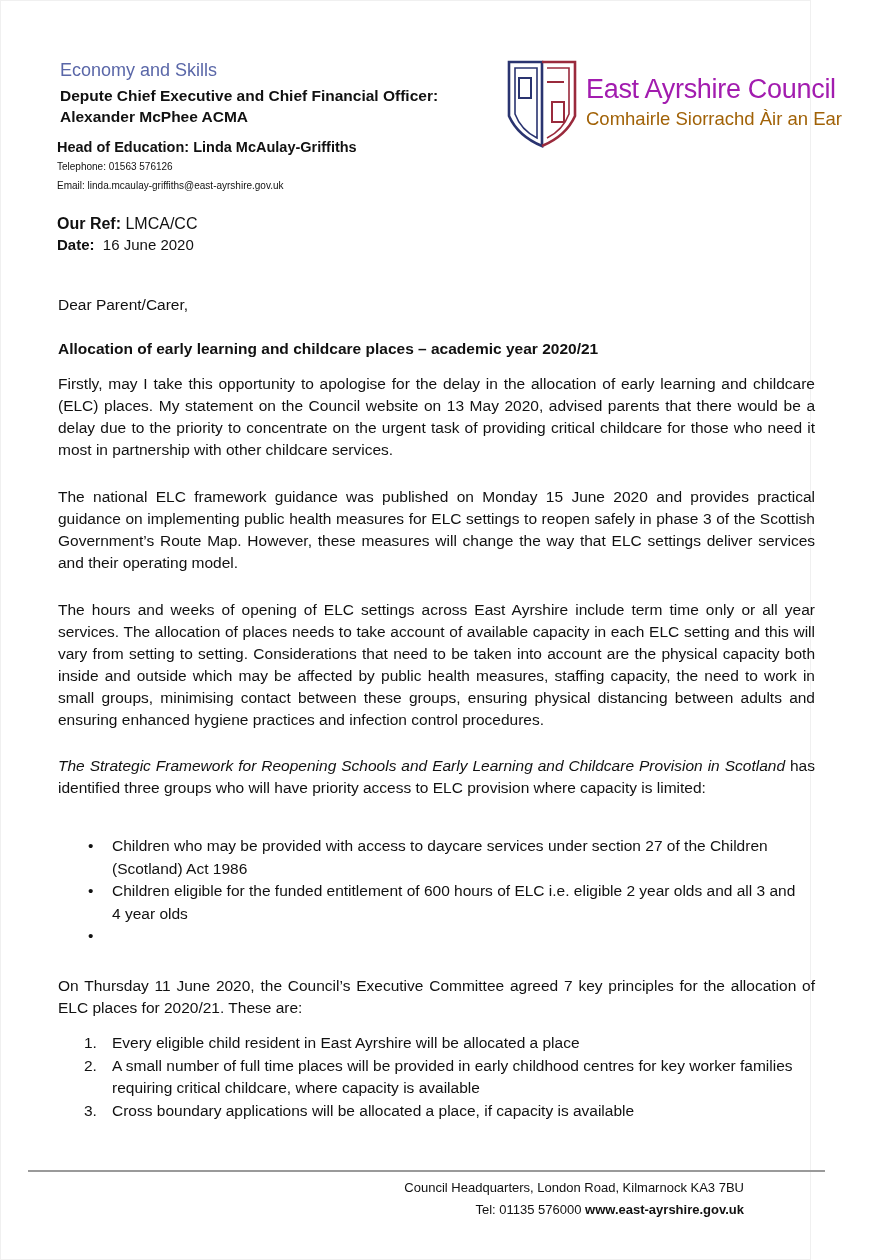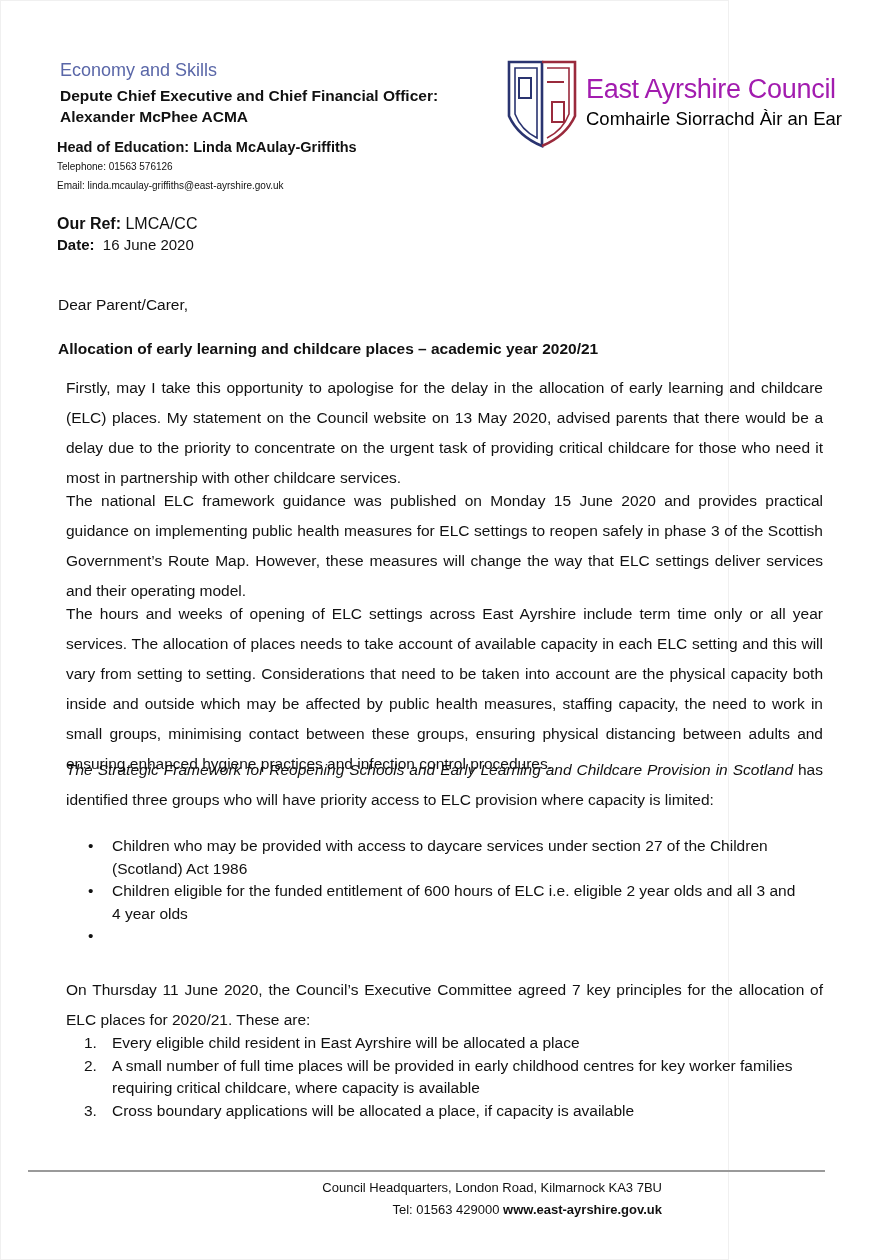--- a/index.html
+++ b/index.html
@@ -1,25 +1,25 @@
 <!DOCTYPE html>
 <html><head>
 <meta charset="utf-8">
 <style>
   html, body { margin:0; padding:0; background:#ffffff; }
   body { width:893px; height:1260px; position:relative; overflow:hidden; font-family:"Liberation Sans", sans-serif; color:#111; }
-  .page { position:absolute; left:0; top:0; width:729px; height:1260px; background:#fff; box-shadow: inset 0 0 0 1px #f0f0f0; }
+  .page { position:absolute; left:0; top:0; width:811px; height:1260px; background:#fff; box-shadow: inset 0 0 0 1px #f0f0f0; }
   .dept { position:absolute; left:60px; top:60px; font-size:18px; color:#5a67a8; }
   .hdr-bold { position:absolute; left:60px; font-size:15.5px; font-weight:bold; }
   .hdr-small { position:absolute; left:57px; font-size:10px; }
   .hdr-small b { font-weight:bold; }
   .logo { position:absolute; left:506px; top:58px; width:330px; height:95px; }
   .logo-title { position:absolute; left:80px; top:16px; font-size:27px; color:#a21caf; letter-spacing:-0.3px; white-space:nowrap; }
-  .logo-sub { position:absolute; left:80px; top:50px; font-size:18.5px; color:#000000; white-space:nowrap; }
-  .body-text { position:absolute; left:66px; width:757px; font-family:"Liberation Sans Narrow","Liberation Sans", sans-serif; font-size:15.5px; line-height:30px; text-align:justify; }
+  .logo-sub { position:absolute; left:80px; top:50px; font-size:18.5px; color:#a16207; white-space:nowrap; }
+  .body-text { position:absolute; left:58px; width:757px; font-family:"Liberation Sans Narrow","Liberation Sans", sans-serif; font-size:15.5px; line-height:22px; text-align:justify; }
   .salutation { position:absolute; left:58px; top:296px; font-size:15.5px; }
   .subject { position:absolute; left:58px; top:340px; font-size:15.5px; font-weight:bold; }
   .bullets { position:absolute; left:82px; width:720px; margin:0; padding:0; list-style:none; font-size:15.5px; line-height:22.5px; }
   .bullets li { position:relative; padding-left:30px; margin-bottom:0; }
   .bullets li .dot { position:absolute; left:6px; top:0; }
   .numbered { position:absolute; left:82px; width:720px; margin:0; padding:0; list-style:none; font-size:15.5px; line-height:22.5px; }
   .numbered li { position:relative; padding-left:30px; }
   .numbered li .num { position:absolute; left:2px; top:0; }
   .footer-rule { position:absolute; left:28px; top:1170px; width:797px; height:2px; background:#9a9a9a; }
   .footer-addr { position:absolute; right:67px; top:1180px; font-size:13px; text-align:right; white-space:nowrap; }
@@ -75,15 +75,15 @@
   <div class="body-text" style="top:975px;">On Thursday 11 June 2020, the Council’s Executive Committee agreed 7 key principles for the allocation of ELC places for 2020/21. These are:</div>
 
   <ol class="numbered" style="top:1032px;">
     <li><span class="num">1.</span><span>Every eligible child resident in East Ayrshire will be allocated a place</span></li>
     <li><span class="num">2.</span><span>A small number of full time places will be provided in early childhood centres for key worker families requiring critical childcare, where capacity is available</span></li>
     <li><span class="num">3.</span><span>Cross boundary applications will be allocated a place, if capacity is available</span></li>
   </ol>
 
   <div class="footer-rule"></div>
   <div class="footer-addr">Council Headquarters, London Road, Kilmarnock KA3 7BU</div>
-  <div class="footer-tel"><span style="white-space:pre;">Tel: 01563 429000 </span><b>www.east-ayrshire.gov.uk</b></div>
+  <div class="footer-tel"><span style="white-space:pre;">Tel: 01135 576000 </span><b>www.east-ayrshire.gov.uk</b></div>
 
 </div>
 
 </body></html>

